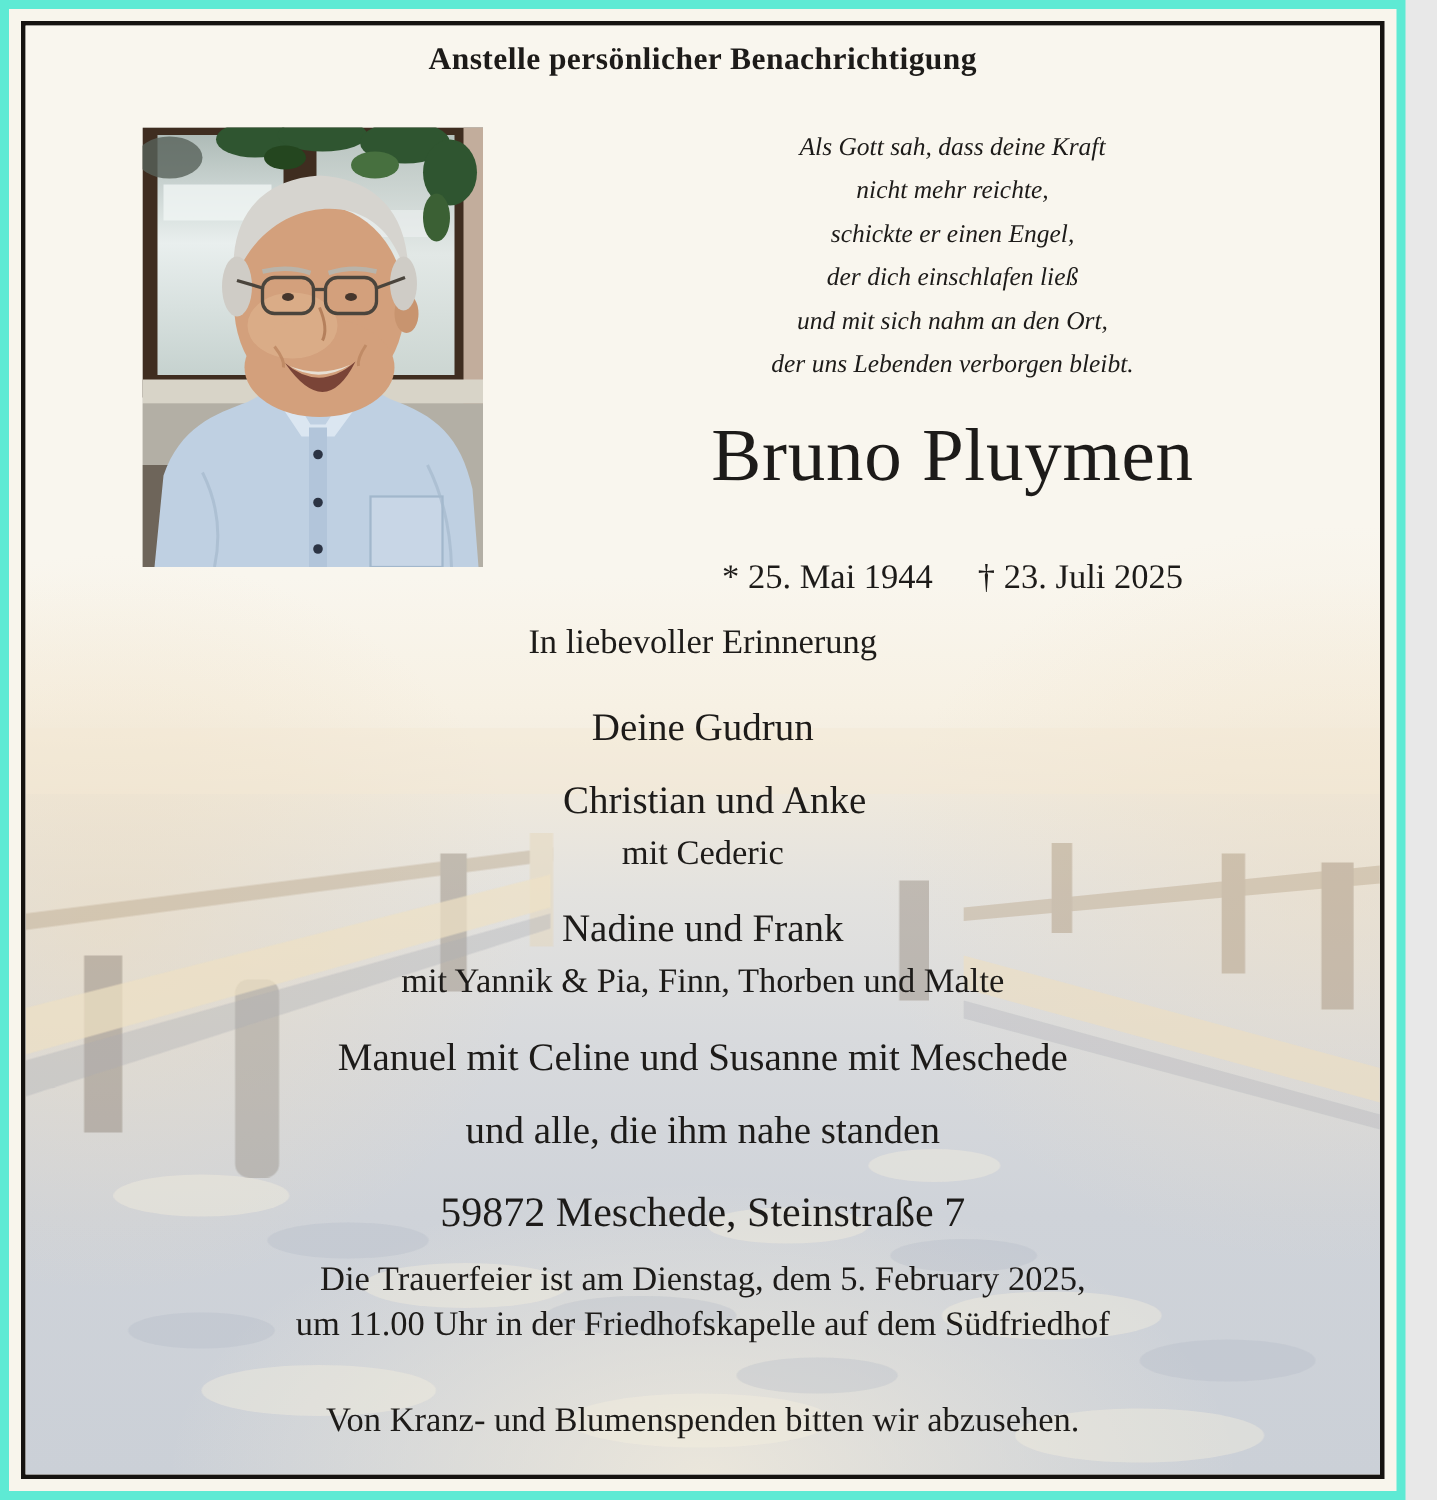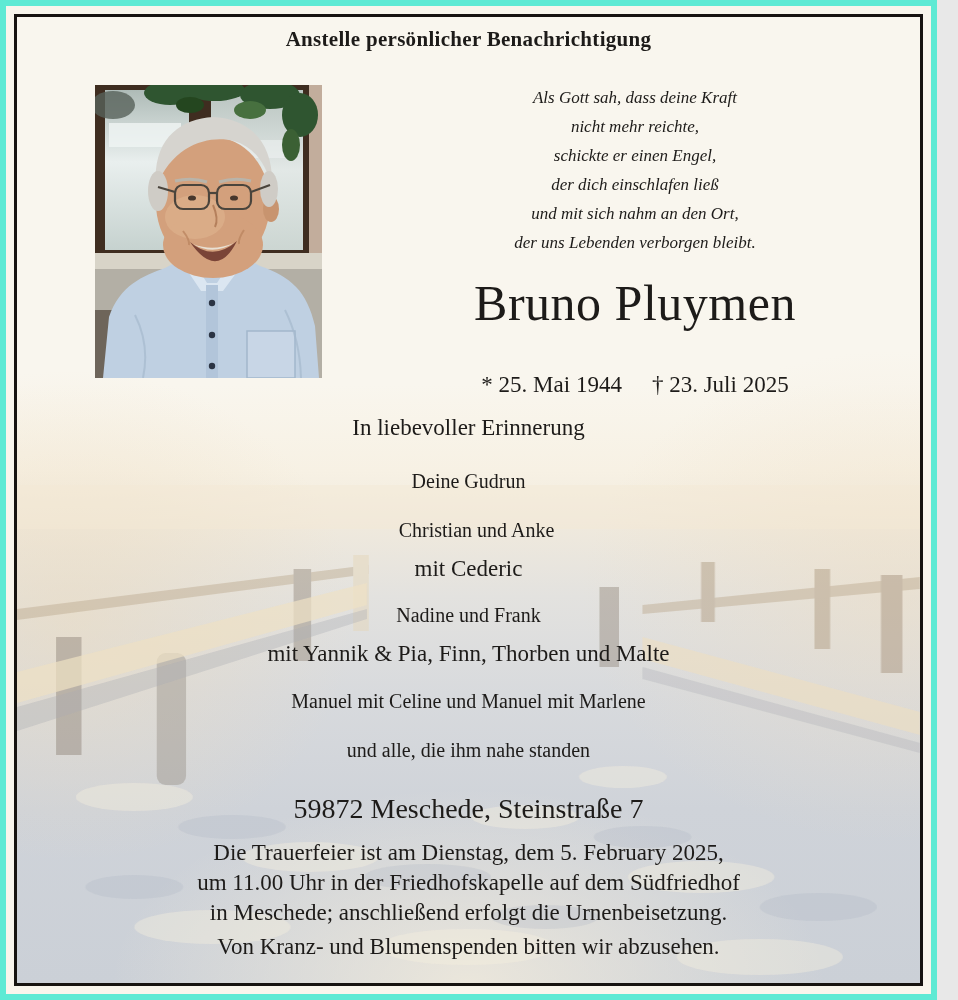--- a/index.html
+++ b/index.html
@@ -14,21 +14,21 @@
       linear-gradient(180deg,#f9f6ee 0%,#f9f6ee 38%,#f7f1e4 47%,#efe9dd 53%,#e3e2df 60%,#d8dadd 70%,#cfd3d9 82%,#cbd0d7 100%);
   }
   .bg svg{position:absolute;inset:0;width:100%;height:100%;}
   .t{position:absolute;left:0;right:0;color:#1d1b19;font-family:"Liberation Serif",serif;text-align:center;white-space:nowrap;}
   .header{top:10px;font-size:21px;font-weight:bold;letter-spacing:.3px;}
   .poem{left:368px;right:auto;width:500px;top:66px;font-style:italic;font-size:17px;line-height:29px;}
   .name{left:368px;right:auto;width:500px;top:257px;font-size:50px;letter-spacing:.5px;}
   .dates{left:368px;right:auto;width:500px;top:331px;font-size:23px;margin-top:24px;}
   .dates .death{margin-left:30px;}
   .memorial{top:398px;font-size:23px;}
-  .g-main{font-size:20px;}
+  .g-main{font-size:26px;}
   .g-sub{font-size:23px;}
   .y453{top:453px;} .y502{top:502px;margin-left:16px;} .y539{top:539px;} .y587{top:587px;}
   .y624{top:624px;} .y673{top:673px;} .y722{top:722px;}
   .address{top:776px;font-size:28px;}
   .funeral{top:821px;font-size:23px;line-height:30px;}
   .donation{top:917px;font-size:23px;}
   .photo{position:absolute;left:78px;top:68px;width:227px;height:293px;}
   .photo svg{display:block;width:100%;height:100%;}
 </style>
 </head>
@@ -173,28 +173,27 @@
         <span class="birth">* 25. Mai 1944</span><span class="death">† 23. Juli 2025</span>
       </div>
 
       <div class="t memorial">In liebevoller Erinnerung</div>
 
       <div class="t g-main y453">Deine Gudrun</div>
       <div class="t g-main y502">Christian und Anke</div>
       <div class="t g-sub  y539">mit Cederic</div>
       <div class="t g-main y587">Nadine und Frank</div>
       <div class="t g-sub  y624">mit Yannik &amp; Pia, Finn, Thorben und Malte</div>
-      <div class="t g-main y673">Manuel mit Celine und Manuel mit Marlene</div>
+      <div class="t g-main y673">Manuel mit Celine und Susanne mit Meschede</div>
       <div class="t g-main y722">und alle, die ihm nahe standen</div>
 
       <div class="t address">59872 Meschede, Steinstraße 7</div>
 
       <div class="t funeral">
         <div>Die Trauerfeier ist am Dienstag, dem 5. February 2025,</div>
         <div>um 11.00 Uhr in der Friedhofskapelle auf dem Südfriedhof</div>
-        <div>in Meschede; anschließend erfolgt die Urnenbeisetzung.</div>
       </div>
 
       <div class="t donation">Von Kranz- und Blumenspenden bitten wir abzusehen.</div>
 
     </div>
   </div>
 </div>
 
 </body></html>

